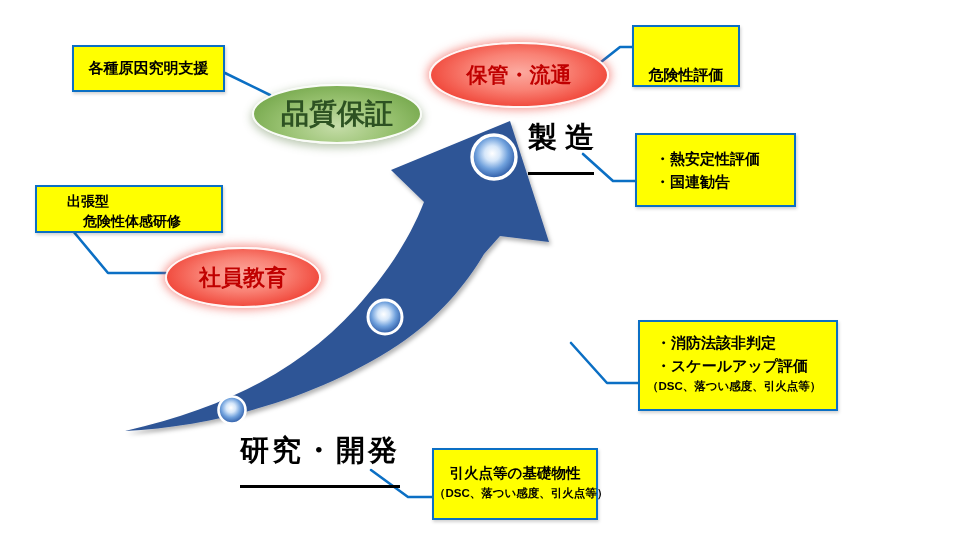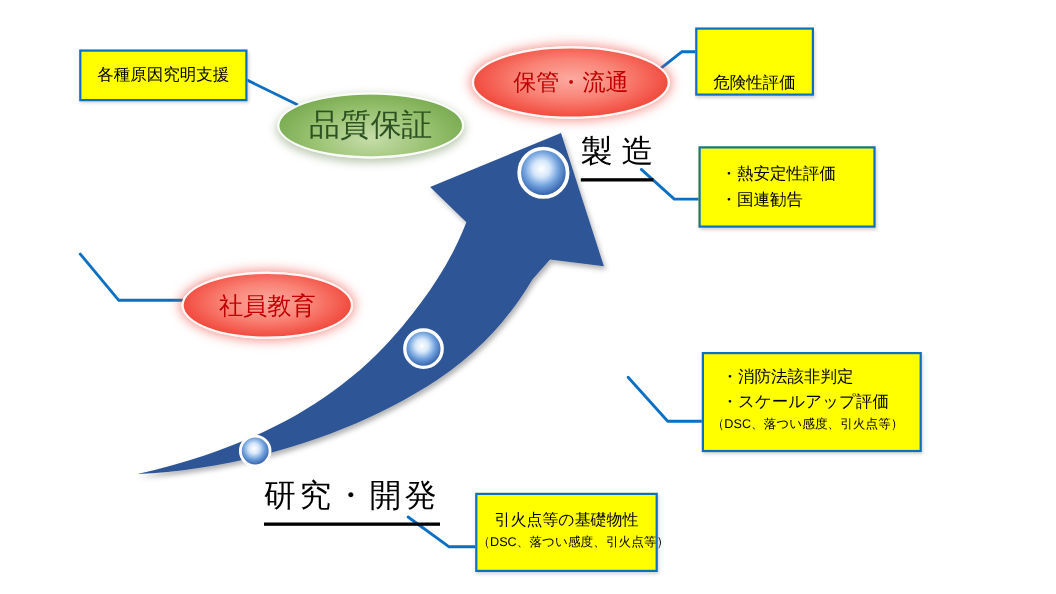--- a/index.html
+++ b/index.html
@@ -1,18 +1,18 @@
 <!DOCTYPE html>
 <html><head>
 <meta charset="utf-8">
 <style>
   html,body{margin:0;padding:0;background:#fff;}
   #canvas{
     position:relative;width:960px;height:540px;background:#ffffff;overflow:hidden;
-    font-family:"Liberation Sans",sans-serif;font-weight:normal;
+    font-family:"Liberation Sans",sans-serif;font-weight:bold;
   }
   #artlayer{position:absolute;left:0;top:0;z-index:1;}
   .callout{
     position:absolute;z-index:3;background:#ffff00;border:2.5px solid #0b6fc4;
     color:#000;box-sizing:border-box;box-shadow:1px 2px 3px rgba(0,0,0,0.18);
   }
   .callout .ln{white-space:nowrap;}
   .ellipse{
     position:absolute;z-index:2;border-radius:50%;display:flex;
     align-items:center;justify-content:center;box-sizing:border-box;
@@ -24,21 +24,21 @@
     color:#c00000;
   }
   .ellipse.green{
     background:radial-gradient(ellipse at 50% 72%, #c6dda9 0%, #96c06e 48%, #649b3a 100%);
     box-shadow:0 3px 8px 1px rgba(110,140,90,0.45);
     color:#2d5222;
   }
   .stage{
     position:absolute;z-index:3;color:#000;white-space:nowrap;
   }
-  .stage span{display:inline-block;border-bottom:3px solid #000;padding-bottom:4px;}
+  .stage span{display:inline-block;border-bottom:3px solid #000;padding-bottom:14px;}
 </style>
 </head>
 <body>
 
 <div id="canvas">
 
   <svg id="artlayer" width="960" height="540" viewBox="0 0 960 540">
     <defs>
       <radialGradient id="sphereGrad" cx="46%" cy="42%" r="62%">
         <stop offset="0%" stop-color="#ffffff"></stop>
@@ -83,20 +83,24 @@
 
   <div class="callout" style="left:632px;top:25px;width:108px;height:62px;display:flex;align-items:flex-end;justify-content:center;font-size:15px;">
     <div class="ln">危険性評価</div>
   </div>
 
   <div class="callout" style="left:635px;top:133px;width:161px;height:74px;padding:12px 0 0 18px;font-size:15px;line-height:1.55;">
     <div class="ln">・熱安定性評価</div>
     <div class="ln">・国連勧告</div>
   </div>
 
+  <div class="callout" style="left:35px;top:185px;width:188px;height:48px;padding:5px 0 0 30px;font-size:14px;line-height:1.4;">
+    <div class="ln">出張型</div>
+    <div class="ln" style="text-indent:16px;">危険性体感研修</div>
+  </div>
 
   <div class="callout" style="left:638px;top:320px;width:200px;height:91px;padding:10px 0 0 16px;font-size:15px;line-height:1.5;">
     <div class="ln">・消防法該非判定</div>
     <div class="ln">・スケールアップ評価</div>
     <div class="ln" style="font-size:11.5px;margin-left:-9px;margin-top:1px;">（DSC、落つい感度、引火点等）</div>
   </div>
 
   <div class="callout" style="left:432px;top:448px;width:166px;height:72px;padding-top:13px;text-align:center;font-size:14.5px;line-height:1.5;">
     <div class="ln">引火点等の基礎物性</div>
     <div class="ln" style="font-size:11.5px;">（DSC、落つい感度、引火点等）</div>

